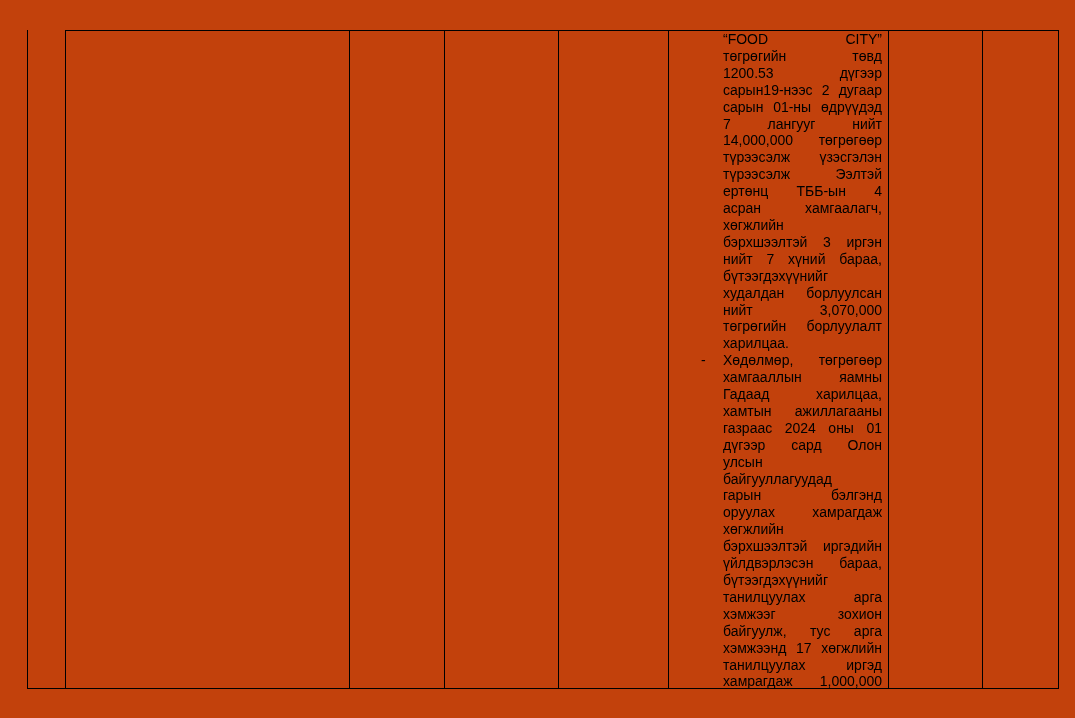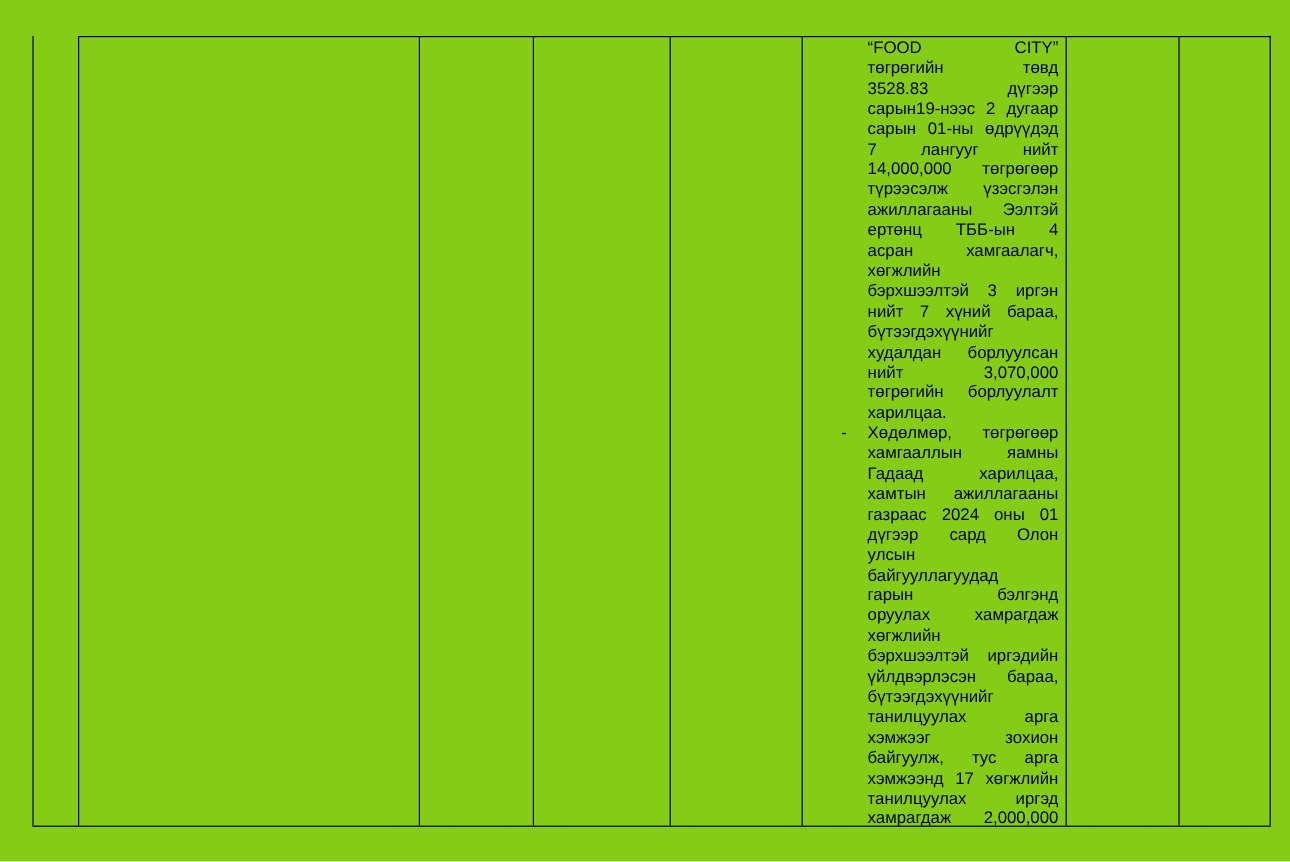--- a/index.html
+++ b/index.html
@@ -4,21 +4,21 @@
 <style>
   html, body {
     margin: 0;
     padding: 0;
     background: #ffffff;
   }
   .page {
     position: relative;
     width: 1075px;
     height: 718px;
-    background: #84cc16;
+    background: #c2410c;
     font-family: "Liberation Sans", "DejaVu Sans", sans-serif;
     color: #000000;
     overflow: hidden;
   }
   
   .vl {
     position: absolute;
     top: 30px;
     width: 1px;
     height: 658px;
@@ -88,27 +88,27 @@
   <div class="cell" style="left:559px; width:109px;"></div>
   <div class="cell" style="left:669px; width:219px;">
   </div>
   <div class="cell" style="left:889px; width:93px;"></div>
   <div class="cell" style="left:983px; width:75px;"></div>
 
   <div class="textcell" id="textcell">
       <div class="para">
         <div class="tl">“FOOD CITY”</div>
         <div class="tl">төгрөгийн төвд</div>
-        <div class="tl">3528.83 дүгээр</div>
+        <div class="tl">1200.53 дүгээр</div>
         <div class="tl">сарын19-нээс 2 дугаар</div>
         <div class="tl">сарын 01-ны өдрүүдэд</div>
         <div class="tl">7 лангууг нийт</div>
         <div class="tl">14,000,000 төгрөгөөр</div>
         <div class="tl">түрээсэлж үзэсгэлэн</div>
-        <div class="tl">ажиллагааны Ээлтэй</div>
+        <div class="tl">түрээсэлж Ээлтэй</div>
         <div class="tl">ертөнц ТББ-ын 4</div>
         <div class="tl">асран хамгаалагч,</div>
         <div class="tl">хөгжлийн</div>
         <div class="tl">бэрхшээлтэй 3 иргэн</div>
         <div class="tl">нийт 7 хүний бараа,</div>
         <div class="tl">бүтээгдэхүүнийг</div>
         <div class="tl">худалдан борлуулсан</div>
         <div class="tl">нийт 3,070,000</div>
         <div class="tl">төгрөгийн борлуулалт</div>
         <div class="tl last-left">харилцаа.</div>
@@ -127,17 +127,17 @@
         <div class="tl">оруулах хамрагдаж</div>
         <div class="tl">хөгжлийн</div>
         <div class="tl">бэрхшээлтэй иргэдийн</div>
         <div class="tl">үйлдвэрлэсэн бараа,</div>
         <div class="tl">бүтээгдэхүүнийг</div>
         <div class="tl">танилцуулах арга</div>
         <div class="tl">хэмжээг зохион</div>
         <div class="tl">байгуулж, тус арга</div>
         <div class="tl">хэмжээнд 17 хөгжлийн</div>
         <div class="tl">танилцуулах иргэд</div>
-        <div class="tl">хамрагдаж 2,000,000</div>
+        <div class="tl">хамрагдаж 1,000,000</div>
       </div>
     </div>
 
 </div>
 
 </body></html>

